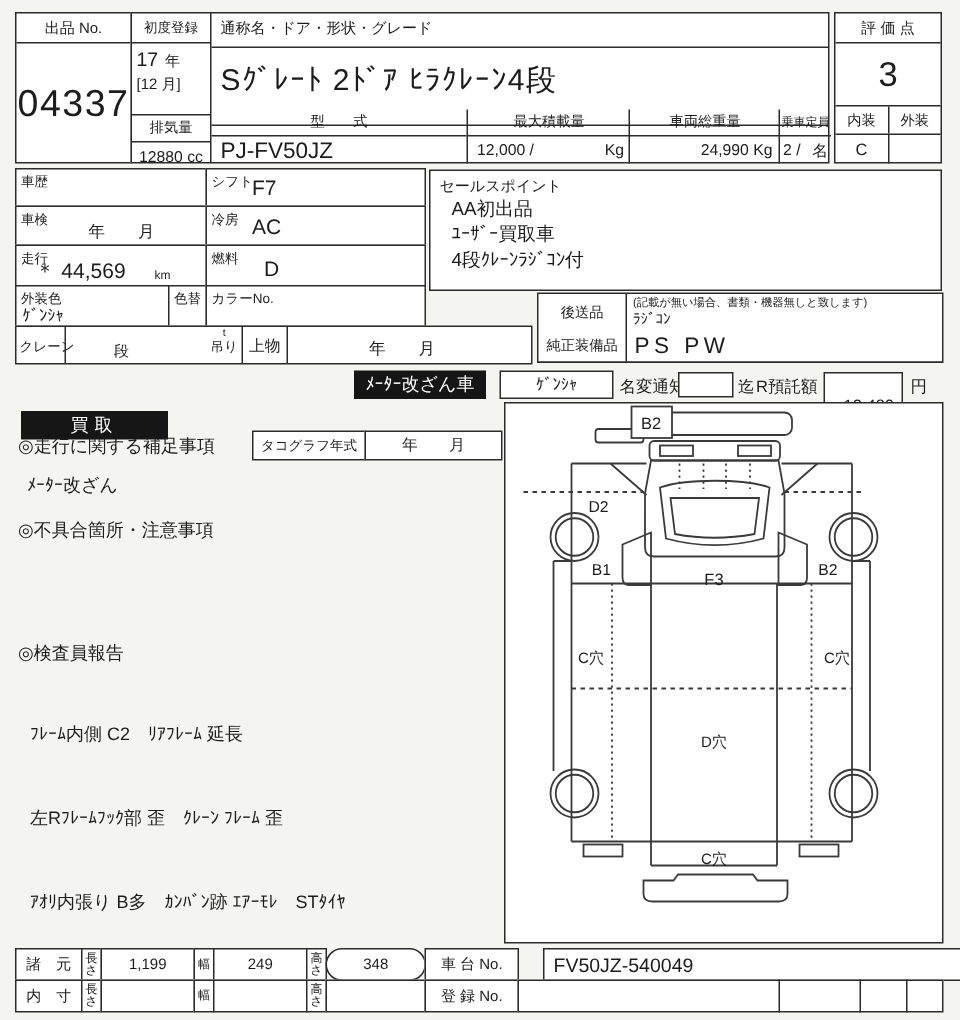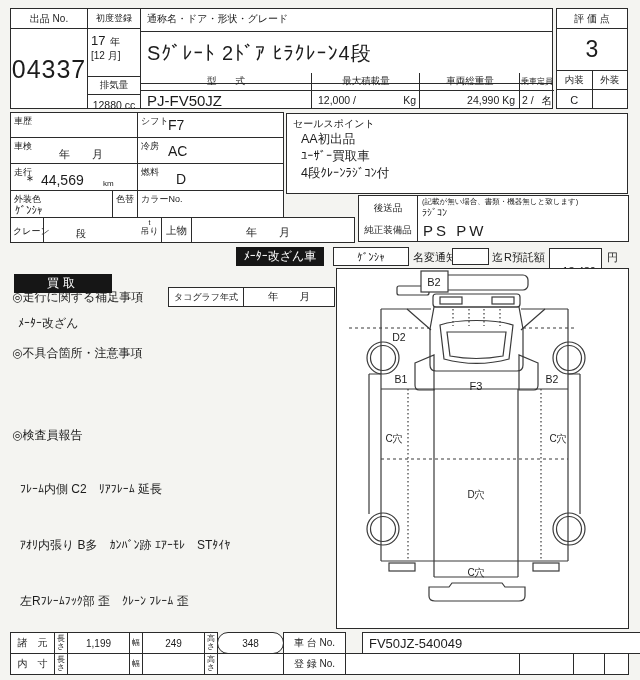--- a/index.html
+++ b/index.html
@@ -162,22 +162,22 @@
   <span class="t" style="left:607px;top:250px;font-size:11px;">円</span>
 
   <span class="t" style="left:12px;top:289px;font-size:12px;">◎走行に関する補足事項</span>
   <div class="c ctr" style="left:168px;top:287px;width:76px;height:20px;font-size:9px;">タコグラフ年式</div>
   <div class="c ctr" style="left:243px;top:287px;width:92px;height:20px;font-size:10.5px;">年　　月</div>
   <span class="t" style="left:18px;top:315px;font-size:12px;">ﾒｰﾀｰ改ざん</span>
   <span class="t" style="left:12px;top:345px;font-size:12px;">◎不具合箇所・注意事項</span>
   <span class="t" style="left:12px;top:427px;font-size:12px;">◎検査員報告</span>
   <div class="t" style="left:20px;top:442px;width:315px;font-size:12px;line-height:18.8px;">
     <div>ﾌﾚｰﾑ内側 C2　ﾘｱﾌﾚｰﾑ 延長</div>
+    <div>左Rﾌﾚｰﾑﾌｯｸ部 歪　ｸﾚｰﾝ ﾌﾚｰﾑ 歪</div>
     <div>ｱｵﾘ内張り B多　ｶﾝﾊﾞﾝ跡 ｴｱｰﾓﾚ　STﾀｲﾔ</div>
-    <div>左Rﾌﾚｰﾑﾌｯｸ部 歪　ｸﾚｰﾝ ﾌﾚｰﾑ 歪</div>
     <div>外装 AUS</div>
     
     
     
     
     
     
   </div>
 
   <div class="c" style="left:336px;top:268px;width:293px;height:361px;">

